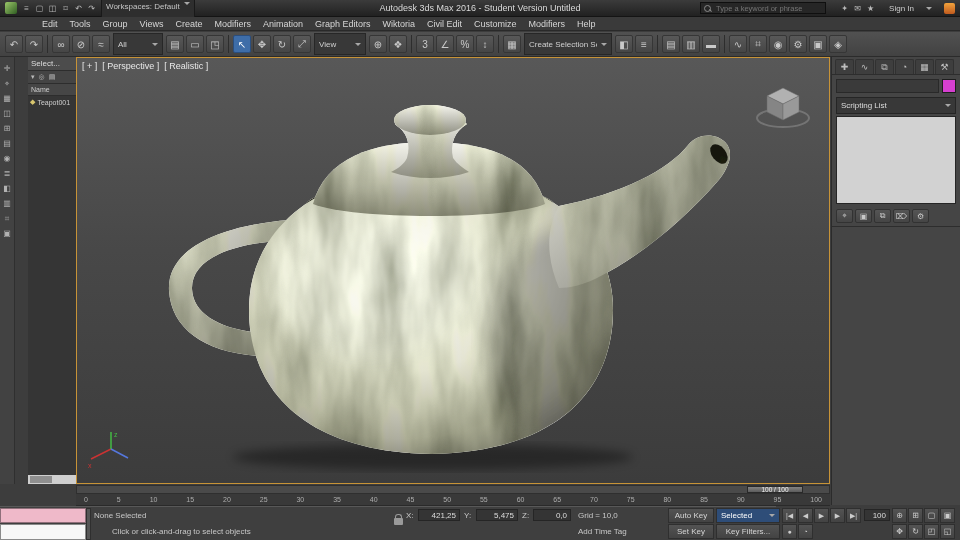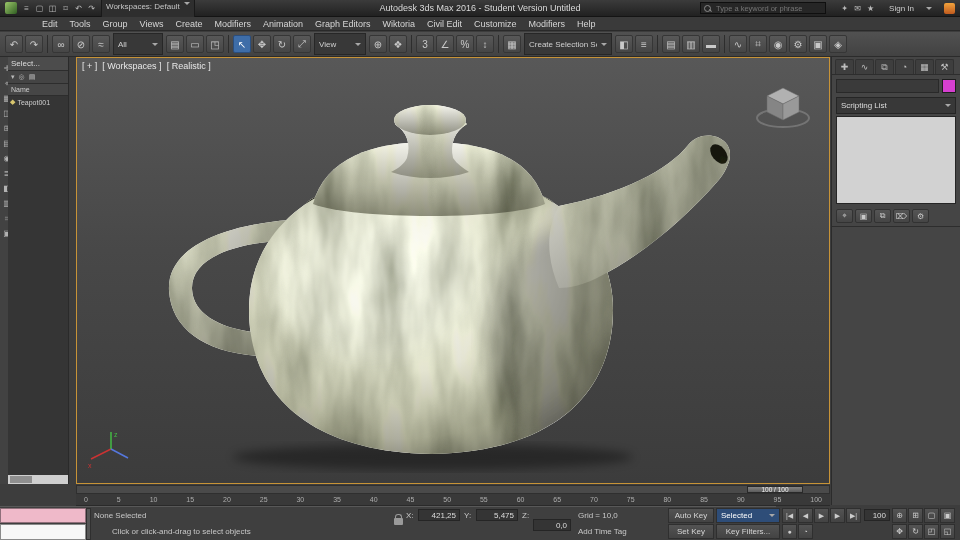--- a/index.html
+++ b/index.html
@@ -32,21 +32,21 @@
   .tbi{width:18px;height:18px;margin:0 1px;display:flex;align-items:center;justify-content:center;font-size:10px;color:#c9c9c9;background:linear-gradient(#585858,#464646);border:1px solid #363636;border-radius:2px;box-sizing:border-box;flex:none}
   .tbi.active{background:#3e6da8;border-color:#2b4e7d;color:#fff}
   .tsep{width:1px;height:18px;background:#2d2d2d;margin:0 3px;flex:none}
   .tdd{height:17px;background:#383838;border:1px solid #272727;display:flex;align-items:center;font-size:8px;color:#d0d0d0;padding:10px 4px;gap:4px;margin:0 2px;box-sizing:border-box;white-space:nowrap}
 
   
   #lefttools{position:absolute;left:0;top:57px;width:15px;height:427px;background:#424242;border-right:1px solid #2f2f2f;display:flex;flex-direction:column;align-items:center;padding-top:4px;box-sizing:border-box}
   #lefttools span{font-size:8px;color:#b2b2b2;height:15px;display:flex;align-items:center}
 
   
-  #explorer{position:absolute;left:8px;top:57px;width:61px;height:427px;background:#3c3c3c;border-right:1px solid #2a2a2a;display:flex;flex-direction:column;box-sizing:border-box}
+  #explorer{position:absolute;left:28px;top:57px;width:61px;height:427px;background:#3c3c3c;border-right:1px solid #2a2a2a;display:flex;flex-direction:column;box-sizing:border-box}
   .xtitle{height:13px;background:#4c4c4c;font-size:8px;color:#ddd;display:flex;align-items:center;padding:0 3px;border-bottom:1px solid #2d2d2d;flex:none}
   .xtools{height:12px;display:flex;align-items:center;gap:4px;padding:0 3px;background:#444;border-bottom:1px solid #2d2d2d;flex:none}
   .xtools span{font-size:7px;color:#bbb}
   .xheader{height:11px;background:#464646;font-size:7px;color:#ccc;display:flex;align-items:center;padding:0 3px;border-bottom:1px solid #2d2d2d;flex:none}
   .xlist{flex:1;background:#353535;overflow:hidden}
   .xrow{height:12px;display:flex;align-items:center;gap:2px;padding:0 2px;overflow:hidden}
   .oicon{font-size:7px;color:#d8c66e}
   .olabel{font-size:7px;color:#cfcfcf;white-space:nowrap}
   .xscroll{height:9px;background:#cfcfcf;position:relative;flex:none}
   .xthumb{position:absolute;left:2px;top:1px;width:22px;height:7px;background:#8f8f8f}
@@ -260,21 +260,21 @@
         </div>
       </div>
     <div class="xscroll">
       <div class="xthumb"></div>
     </div>
   </div>
 
   <div id="viewport">
     <div id="vplabel">
       <span>[ + ]</span>
-      <span>[ Workspaces ]</span>
+      <span>[ Perspective ]</span>
       <span>[ Realistic ]</span>
     </div>
 
     <svg id="teapot" viewBox="0 0 752 425">
       <defs>
         <radialGradient id="shadeBody" cx="42%" cy="36%" r="78%">
           <stop offset="0%" stop-color="#ffffff"></stop>
           <stop offset="45%" stop-color="#e4e4da"></stop>
           <stop offset="75%" stop-color="#aeaea0"></stop>
           <stop offset="100%" stop-color="#5e5e56"></stop>
@@ -410,21 +410,21 @@
 
     <span class="slabel" style="left:94px;top:4px">None Selected</span>
     <span class="slabel" style="left:112px;top:20px">Click or click-and-drag to select objects</span>
 
     <span class="lock"></span>
     <span class="slabel" style="left:406px;top:4px">X:</span>
     <div class="sfield" style="left:418px;top:2px;width:42px">421,25</div>
     <span class="slabel" style="left:464px;top:4px">Y:</span>
     <div class="sfield" style="left:476px;top:2px;width:42px">5,475</div>
     <span class="slabel" style="left:522px;top:4px">Z:</span>
-    <div class="sfield" style="left:533px;top:12px;width:38px">0,0</div>
+    <div class="sfield" style="left:533px;top:2px;width:38px">0,0</div>
 
     <span class="slabel" style="left:578px;top:4px">Grid = 10,0</span>
     <span class="slabel" style="left:578px;top:20px">Add Time Tag</span>
 
     <div class="sbtn2" style="left:668px;top:1px;width:46px">Auto Key</div>
     <div class="sbtn2" style="left:668px;top:17px;width:46px">Set Key</div>
     <div class="sbtn2" id="selecteddd" style="left:716px;top:1px;width:64px">
       <span>Selected</span>
       <span class="arrow"></span>
     </div>

